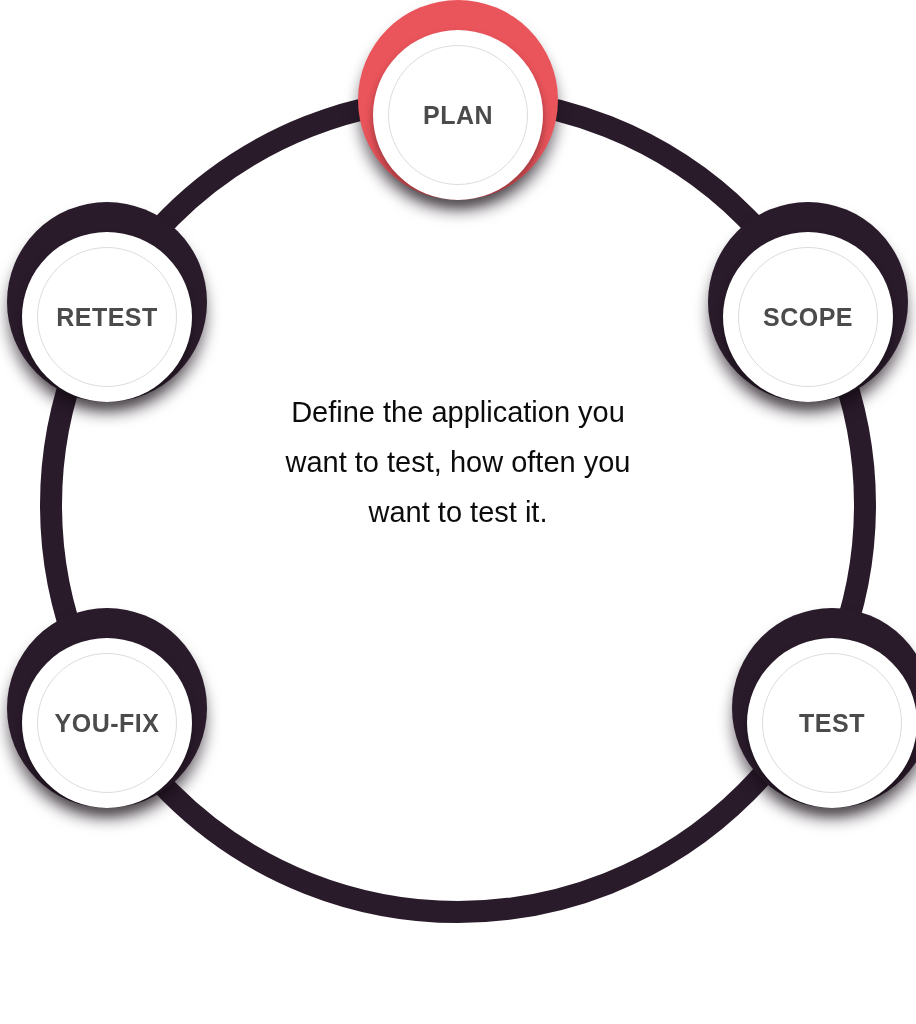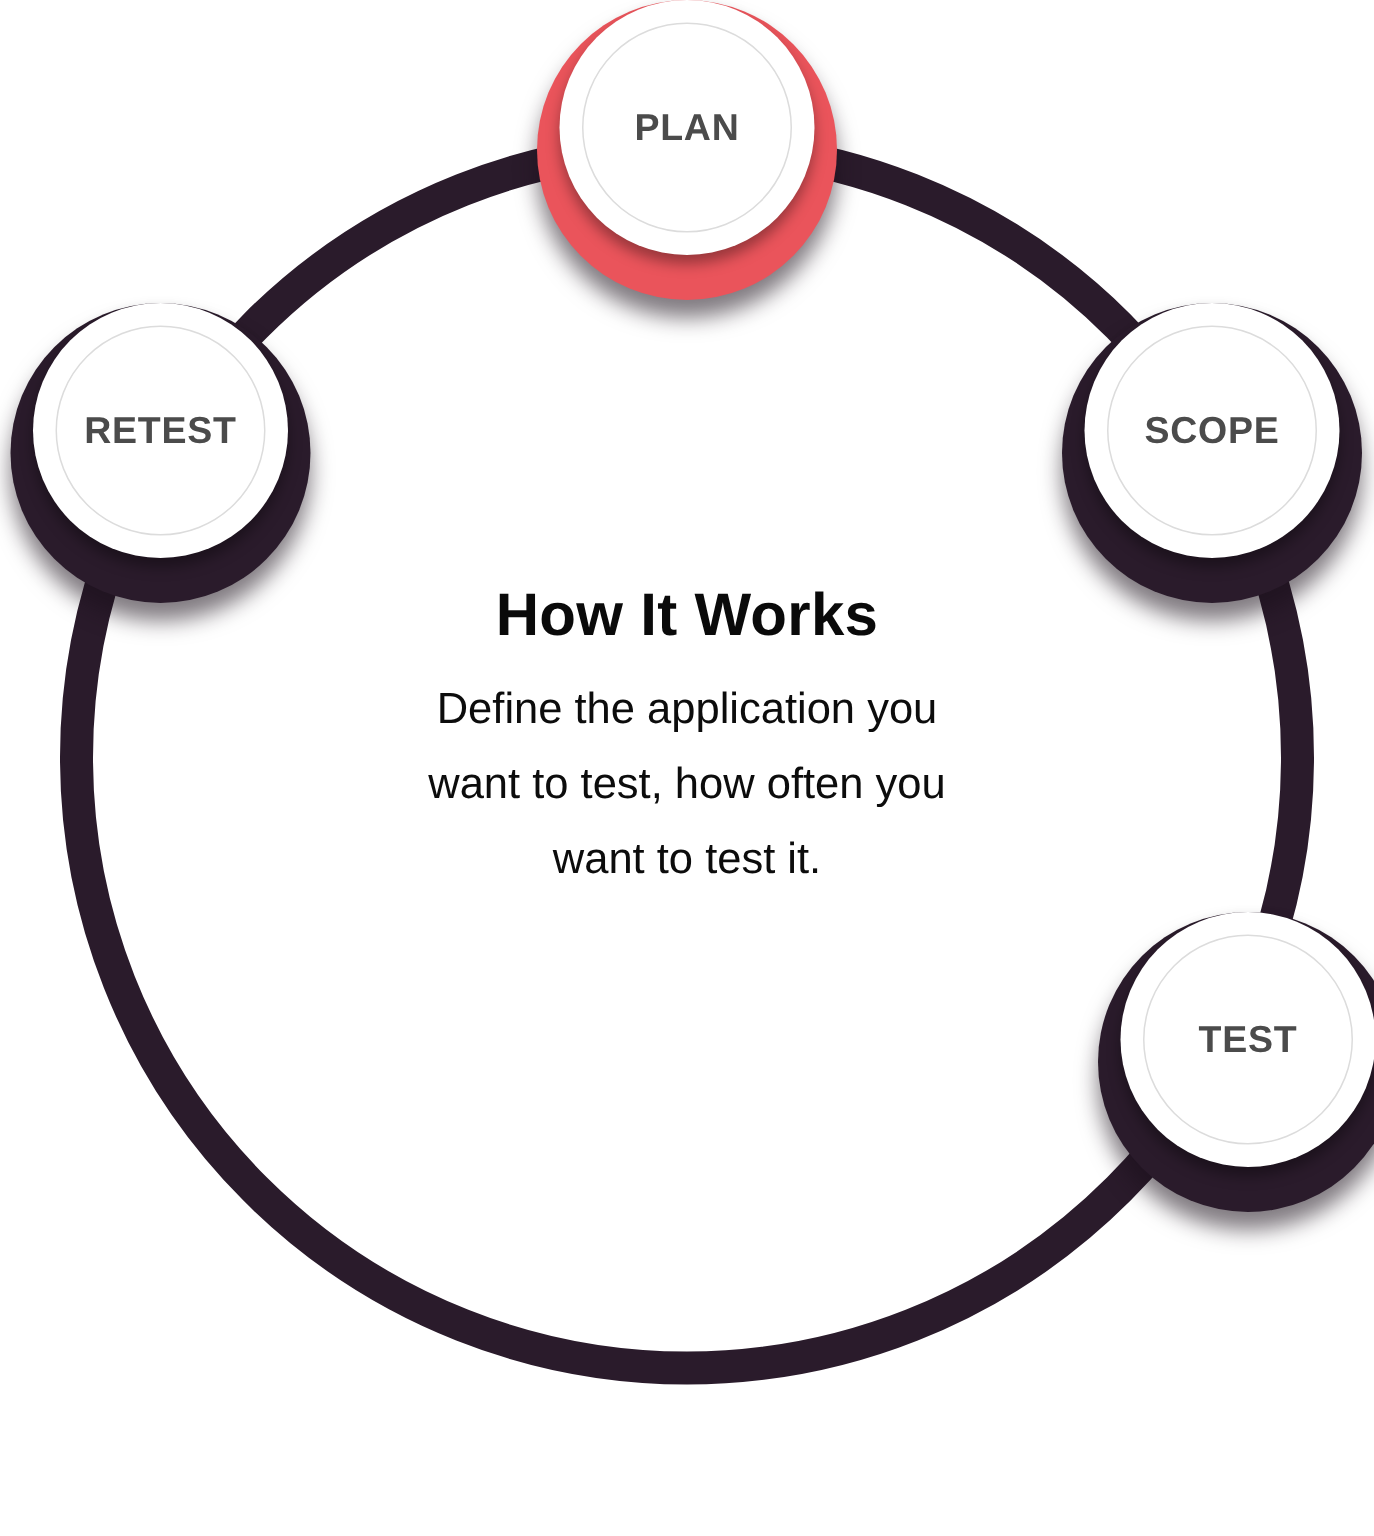--- a/index.html
+++ b/index.html
@@ -27,21 +27,21 @@
 
   
   .node {
     position: absolute;
     width: 200px;
     height: 200px;
     border-radius: 50%;
     background: var(--ring-color, #2a1b2b);
     box-shadow: 0 12px 14px rgba(25, 15, 26, 0.55);
     display: flex;
-    align-items: flex-start;
+    align-items: flex-end;
     justify-content: center;
     cursor: pointer;
   }
   .node.active {
     background: var(--active-color, #ea545b);
   }
   .node-inner {
     width: 170px;
     height: 170px;
     border-radius: 50%;
@@ -123,29 +123,35 @@
 
   <div class="node pos-test">
     <div class="node-inner">
       <div class="node-ring">
         <span class="node-label">TEST</span>
       </div>
     </div>
   </div>
 
 
+  <div class="node pos-youfix">
+    <div class="node-inner">
+      <div class="node-ring">
+        <span class="node-label">YOU-FIX</span>
+      </div>
+    </div>
+  </div>
 
   <div class="node pos-retest">
     <div class="node-inner">
       <div class="node-ring">
         <span class="node-label">RETEST</span>
       </div>
     </div>
   </div>
 
   <div class="center-text">
-    <div class="center-title">How It Works</div>
     <div class="center-desc">Define the application you
 want to test, how often you
 want to test it.</div>
   </div>
 
 </div>
 
 </body></html>

